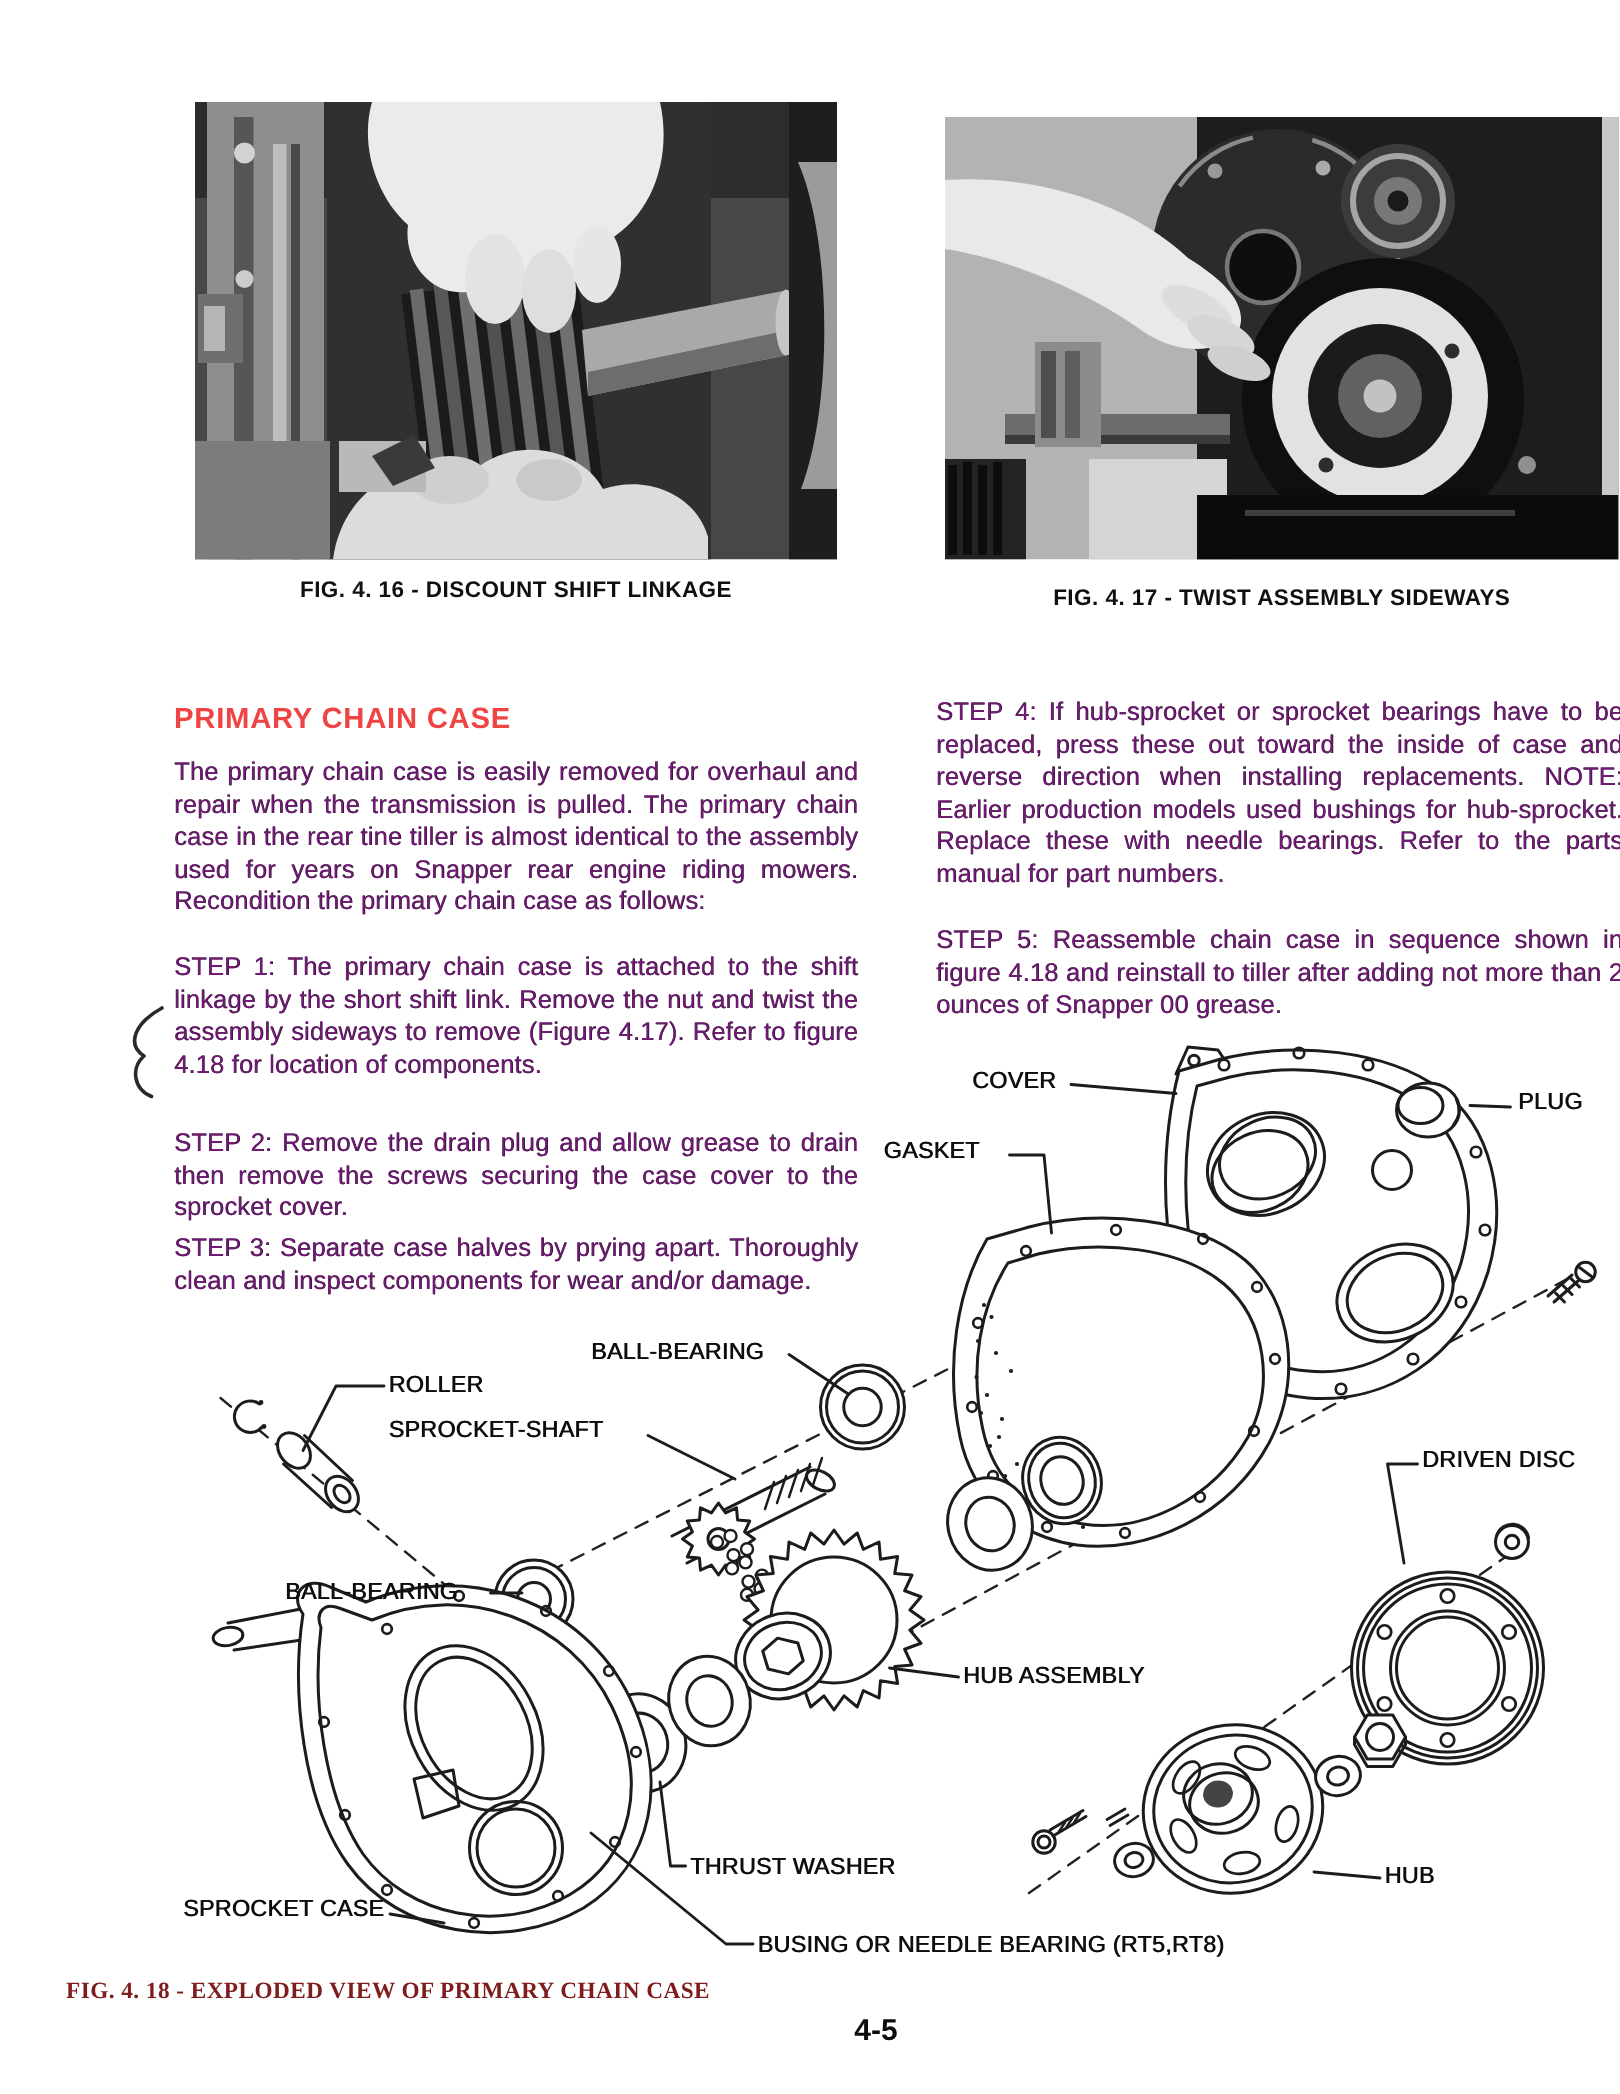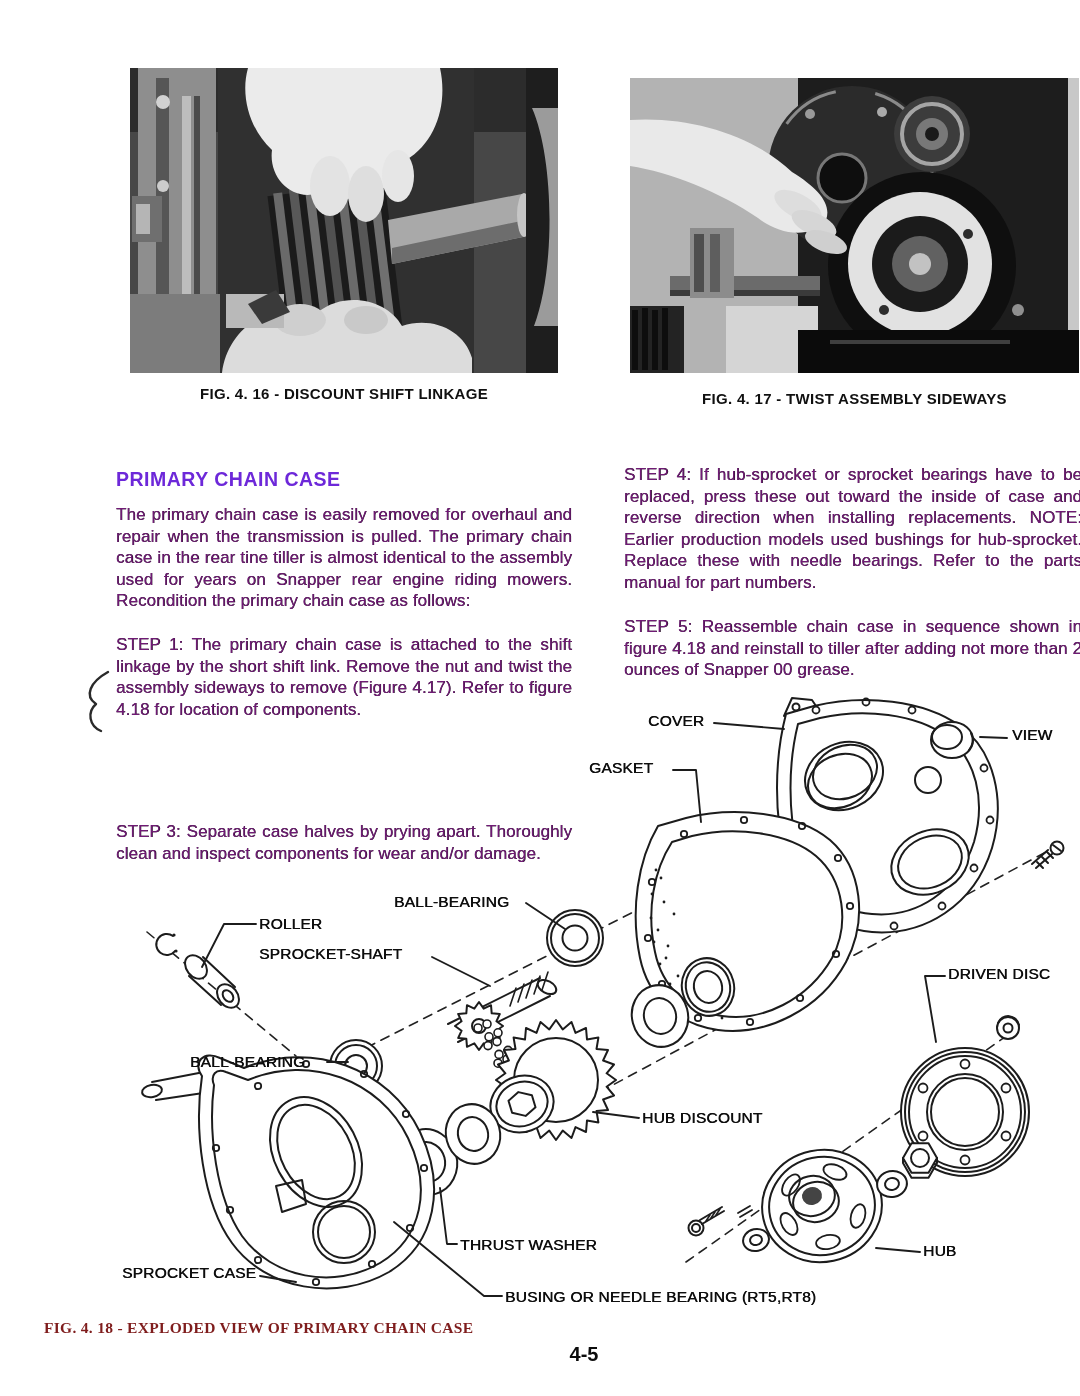--- a/index.html
+++ b/index.html
@@ -7,21 +7,21 @@
     width:1080px;height:1396px;position:relative;background:#ffffff;
     font-family:"Liberation Sans",sans-serif;color:#141414;overflow:hidden;
   }
   .page{position:absolute;left:0;top:0;width:1080px;height:1288px;background:#fff;margin-left:44px;}
   .photo{position:absolute;display:block;}
   .cap{
     position:absolute;font-weight:bold;font-size:15px;letter-spacing:.3px;
     text-align:center;white-space:nowrap;color:#101010;
   }
   .heading{
-    position:absolute;font-size:19.5px;font-weight:bold;letter-spacing:.5px;color:#6d28d9;
+    position:absolute;font-size:19.5px;font-weight:bold;letter-spacing:.5px;color:#ef4444;
   }
   .para{
     position:absolute;font-size:17px;line-height:21.6px;text-align:justify;
     letter-spacing:.1px;color:#701a75;text-shadow:.3px 0 0 #131313;
   }
   .plabel{
     position:absolute;font-size:15.5px;letter-spacing:.2px;white-space:nowrap;
     color:#0e0e0e;text-shadow:.5px 0 0 #0e0e0e;
   }
   .figcap{
@@ -150,20 +150,21 @@
     </g>
   </svg>
 
   <div class="cap" style="left:86px;top:385px;width:428px">FIG. 4. 16 - DISCOUNT SHIFT LINKAGE</div>
   <div class="cap" style="left:586px;top:390px;width:449px">FIG. 4. 17 - TWIST ASSEMBLY SIDEWAYS</div>
 
   <h1 class="heading" style="left:72px;top:455px">PRIMARY CHAIN CASE</h1>
 
   <div class="para" style="left:72px;top:504px;width:456px">The primary chain case is easily removed for overhaul and repair when the transmission is pulled. The primary chain case in the rear tine tiller is almost identical to the assembly used for years on Snapper rear engine riding mowers. Recondition the primary chain case as follows:</div>
   <div class="para" style="left:72px;top:634px;width:456px">STEP 1: The primary chain case is attached to the shift linkage by the short shift link. Remove the nut and twist the assembly sideways to remove (Figure 4.17). Refer to figure 4.18 for location of components.</div>
+  <div class="para" style="left:72px;top:751px;width:456px">STEP 2: Remove the drain plug and allow grease to drain then remove the screws securing the case cover to the sprocket cover.</div>
   <div class="para" style="left:72px;top:821px;width:456px">STEP 3: Separate case halves by prying apart. Thoroughly clean and inspect components for wear and/or damage.</div>
 
   <div class="para" style="left:580px;top:464px;width:458px">STEP 4: If hub-sprocket or sprocket bearings have to be replaced, press these out toward the inside of case and reverse direction when installing replacements. NOTE: Earlier production models used bushings for hub-sprocket. Replace these with needle bearings. Refer to the parts manual for part numbers.</div>
   <div class="para" style="left:580px;top:616px;width:458px">STEP 5: Reassemble chain case in sequence shown in figure 4.18 and reinstall to tiller after adding not more than 2 ounces of Snapper 00 grease.</div>
 
   <svg class="diagram-svg" width="1080" height="1396" viewBox="0 0 1080 1396" fill="none" stroke="#1c1c1c" stroke-width="2" stroke-linecap="round" stroke-linejoin="round">
 
     <path d="M64,672 C46,682 40,696 52,704 C43,712 45,726 57,731" stroke="#2a2a2a" stroke-width="2.4"></path>
 
     <g stroke="#222" stroke-width="1.6" stroke-dasharray="9 7">
@@ -417,28 +418,28 @@
       <path d="M901,976 L881,976 L892,1042"></path>
       <path d="M595,1118 L549,1112"></path>
       <path d="M413,1244 L403,1244 L396,1188"></path>
       <path d="M216,1276 L252,1282"></path>
       <path d="M458,1296 L440,1296 L350,1222"></path>
       <path d="M876,1252 L832,1248"></path>
     </g>
   </svg>
 
   <div class="plabel" style="left:604px;top:712px">COVER</div>
-  <div class="plabel" style="left:968px;top:726px">VIEW</div>
+  <div class="plabel" style="left:968px;top:726px">PLUG</div>
   <div class="plabel" style="left:545px;top:759px">GASKET</div>
   <div class="plabel" style="left:350px;top:893px">BALL-BEARING</div>
   <div class="plabel" style="left:215px;top:915px">ROLLER</div>
   <div class="plabel" style="left:215px;top:945px">SPROCKET-SHAFT</div>
   <div class="plabel" style="left:146px;top:1053px">BALL-BEARING</div>
   <div class="plabel" style="left:904px;top:965px">DRIVEN DISC</div>
-  <div class="plabel" style="left:598px;top:1109px">HUB DISCOUNT</div>
+  <div class="plabel" style="left:598px;top:1109px">HUB ASSEMBLY</div>
   <div class="plabel" style="left:416px;top:1236px">THRUST WASHER</div>
   <div class="plabel" style="left:78px;top:1264px">SPROCKET CASE</div>
   <div class="plabel" style="left:461px;top:1288px">BUSING OR NEEDLE BEARING (RT5,RT8)</div>
   <div class="plabel" style="left:879px;top:1242px">HUB</div>
 
   <div class="figcap" style="top:1319px">FIG. 4. 18 - EXPLODED VIEW OF PRIMARY CHAIN CASE</div>
   <div class="pagenum" style="top:1343px">4-5</div>
 
 </div>
 

